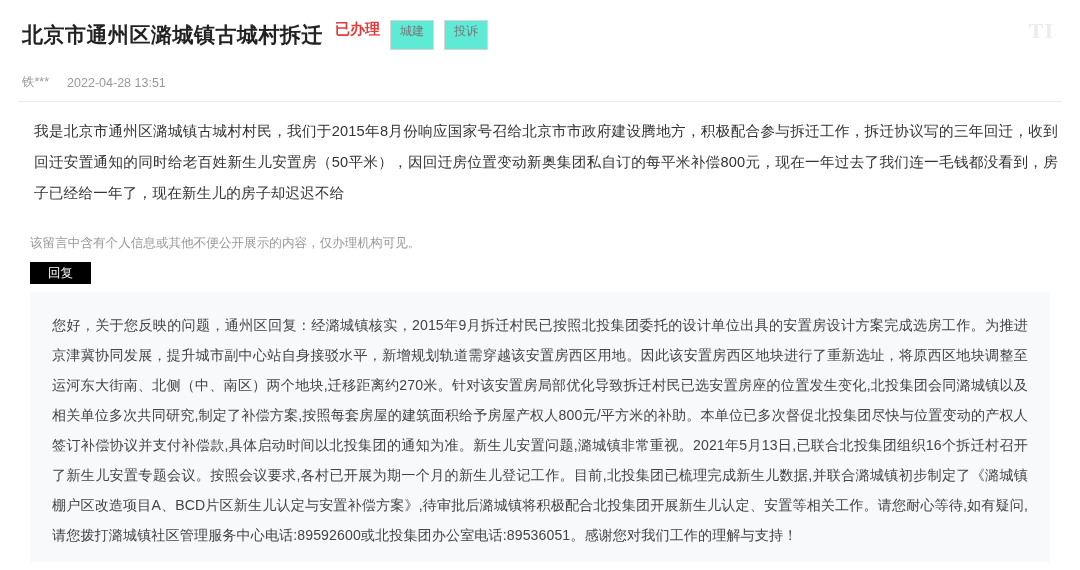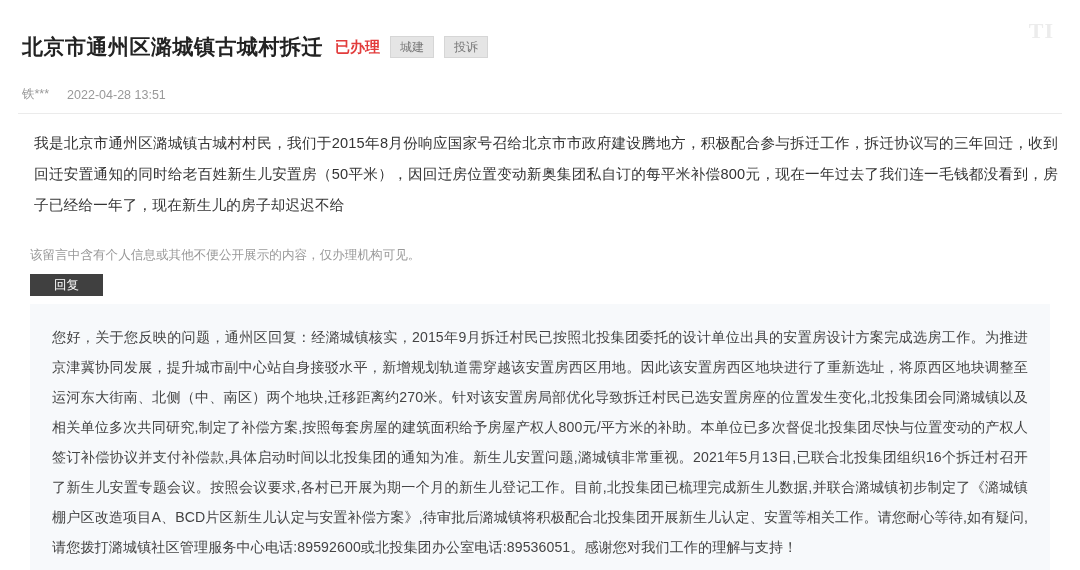--- a/index.html
+++ b/index.html
@@ -19,22 +19,21 @@
     position: relative;
     width: 1080px;
     height: 570px;
     box-sizing: border-box;
     padding: 0 18px;
   }
 
   
   .header {
     display: flex;
-    align-items: center;
-    padding-top: 32px;
+    padding-top: 20px;
     padding-left: 4px;
     gap: 10px;
   }
   .title {
     font-size: 21px;
     font-weight: bold;
     color: #222222;
     letter-spacing: 0.5px;
     line-height: 30px;
   }
@@ -45,21 +44,21 @@
     margin-left: 2px;
     white-space: nowrap;
   }
   .tag {
     display: inline-block;
     border: 1px solid #d6d6d6;
     color: #777777;
     font-size: 12px;
     line-height: 18px;
     padding: 1px 9px;
-    background: #e5e5e5;
+    background: #5eead4;
     white-space: nowrap;
   }
   .watermark {
     position: absolute;
     right: 26px;
     top: 18px;
     font-size: 22px;
     color: #ececec;
     font-weight: bold;
     letter-spacing: 1px;
@@ -101,25 +100,25 @@
     color: #999999;
   }
 
   
   .reply-badge-wrap {
     margin-top: 10px;
     padding-left: 12px;
   }
   .reply-badge {
     display: inline-block;
-    background: #404040;
+    background: #000000;
     color: #ffffff;
     font-size: 12.5px;
     line-height: 20px;
-    padding: 1px 24px;
+    padding: 1px 18px;
   }
 
   
   .reply-box {
     margin-top: 8px;
     margin-left: 12px;
     margin-right: 12px;
     background: #f7f9fb;
     padding: 18px 22px 12px 22px;
     position: relative;

